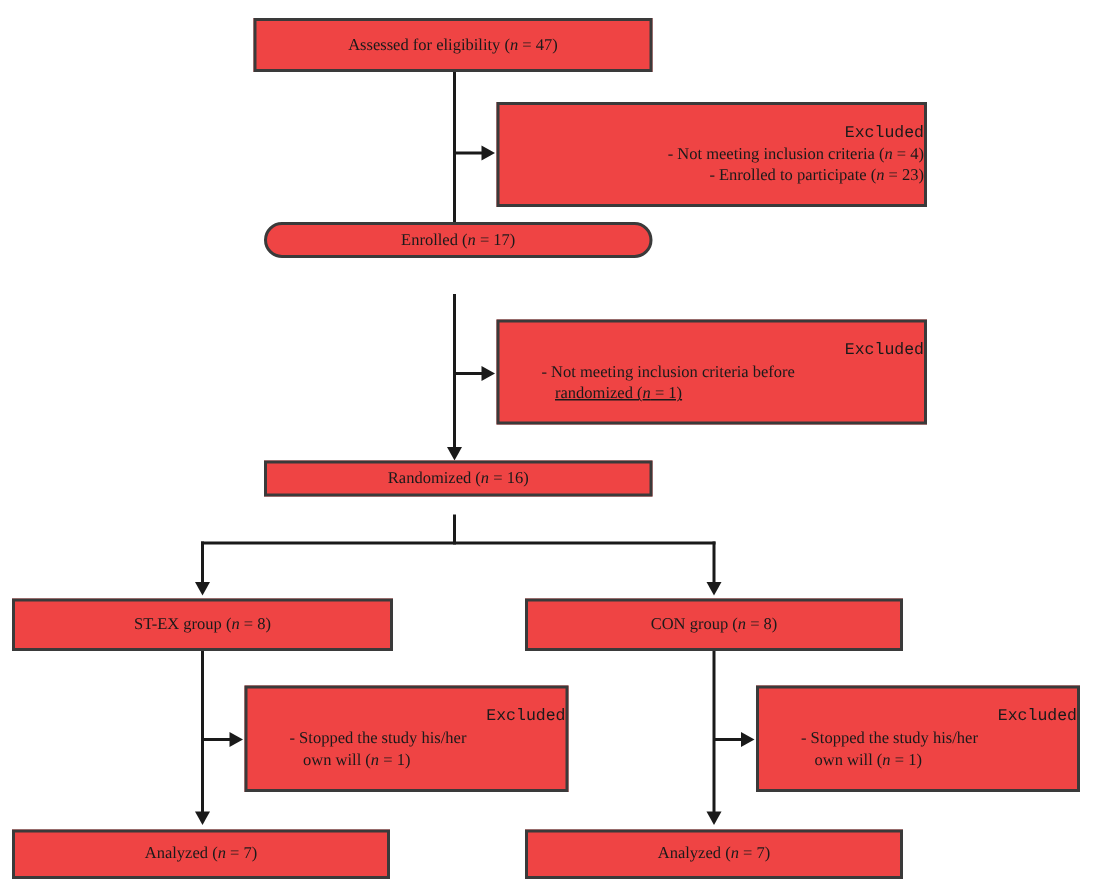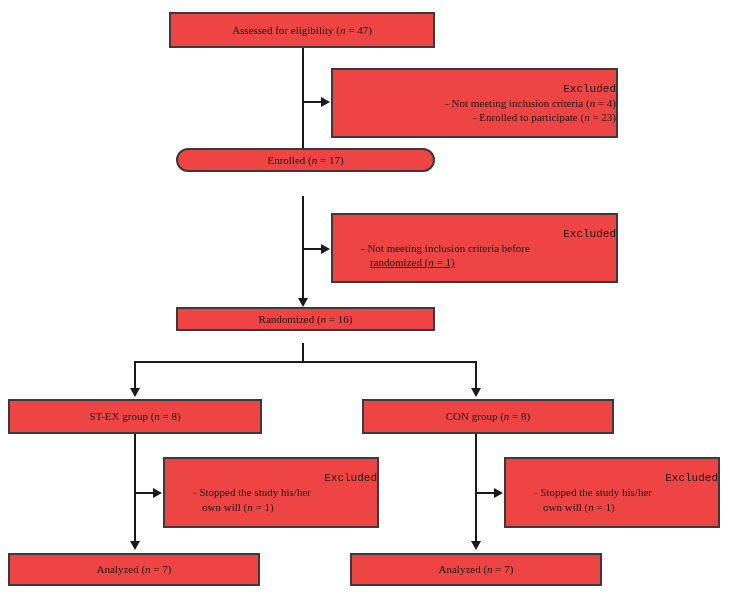--- a/index.html
+++ b/index.html
@@ -131,21 +131,21 @@
   <div class="hline" style="left:134px; top:361px; width:343px;"></div>
   <div class="vline" style="left:134px; top:361px; height:29px;"></div>
   <div class="arrow-down" style="left:130px; top:388px;"></div>
   <div class="vline" style="left:475px; top:361px; height:29px;"></div>
   <div class="arrow-down" style="left:471px; top:388px;"></div>
 
   <div class="box center" style="left:8px; top:399px; width:254px; height:35px;">
     <div class="box-line"><span>ST-EX group (</span><span class="ital">n</span><span> = 8)</span></div>
   </div>
 
-  <div class="box center" style="left:350px; top:399px; width:252px; height:35px;margin-left:12px;">
+  <div class="box center" style="left:350px; top:399px; width:252px; height:35px;">
     <div class="box-line"><span>CON group (</span><span class="ital">n</span><span> = 8)</span></div>
   </div>
 
   <div class="vline" style="left:134px; top:434px; height:111px;"></div>
   <div class="arrow-down" style="left:130px; top:541px;"></div>
   <div class="hline" style="left:135px; top:492px; width:20px;"></div>
   <div class="arrow-right" style="left:153px; top:488px;"></div>
 
   <div class="vline" style="left:475px; top:434px; height:111px;"></div>
   <div class="arrow-down" style="left:471px; top:541px;"></div>

